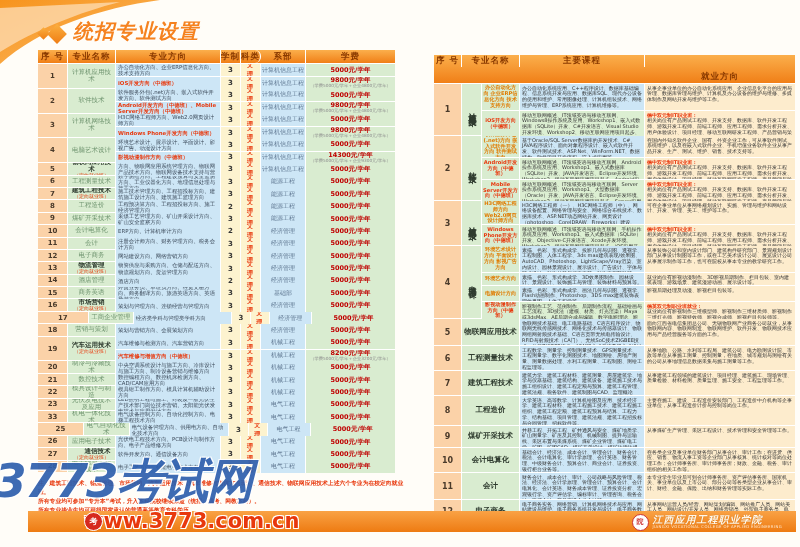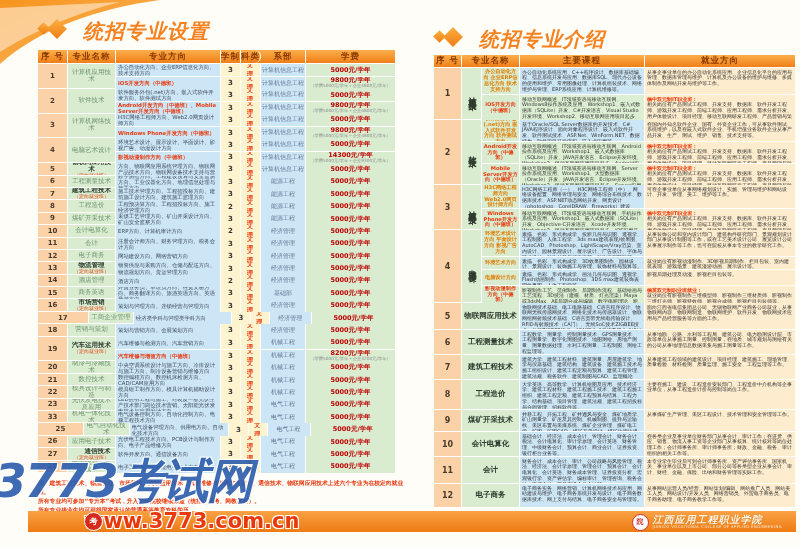--- a/index.html
+++ b/index.html
@@ -1,20 +1,20 @@
 <!DOCTYPE html>
 <html><head>
 <meta charset="utf-8">
 <style>
   html,body{margin:0;padding:0;}
   body{width:800px;height:547px;overflow:hidden;font-family:"DejaVu Sans","Liberation Sans",sans-serif;background:#fffdf8;}
   .page{position:relative;width:800px;height:547px;background:#fffdf8;overflow:hidden;}
   .swoosh{position:absolute;left:0;top:0;z-index:1;}
   
-  .panel-title{position:absolute;display:flex;align-items:flex-start;gap:15px;z-index:2;}
+  .panel-title{position:absolute;display:flex;align-items:flex-end;gap:5px;z-index:2;}
   .title-text{font-size:20px;font-weight:bold;font-style:italic;color:#f5821f;letter-spacing:1px;text-shadow:0 1px 0 #fff;}
   .diamonds{position:relative;width:30px;height:22px;flex:0 0 auto;}
   .dm{position:absolute;transform:rotate(45deg);background:linear-gradient(135deg,#fbb040,#ef7d14);}
   .dm.small{width:9px;height:9px;left:1px;top:6px;}
   .dm.big{width:14px;height:14px;left:12px;top:4px;}
   
   .tbl{position:absolute;z-index:2;}
   .hdr{display:flex;background:linear-gradient(#fbaf4c,#f07f17);}
   .hc{color:#8a3a00;font-weight:bold;font-size:8.5px;display:flex;align-items:center;justify-content:center;border-right:1px solid #fff;box-sizing:border-box;letter-spacing:1px;}
   .hc:last-child{border-right:none;}
@@ -80,27 +80,20 @@
   </div>
 
   <div class="panel-title" style="left:38px;top:18px;">
     <span class="diamonds">
         <span class="dm small"></span>
         <span class="dm big"></span>
       </span>
     <span class="title-text">统招专业设置</span>
   </div>
 
-  <div class="panel-title" style="left:434px;top:26px;">
-    <span class="diamonds">
-        <span class="dm small"></span>
-        <span class="dm big"></span>
-      </span>
-    <span class="title-text">统招专业介绍</span>
-  </div>
 
   <div class="tbl" id="left-table" style="left:38px;top:50px;width:357px;">
       <div class="hdr">
         <div class="hc" style="width: 30px; height: 13px;">序  号</div>
         <div class="hc" style="width: 48px; height: 13px;">专业名称</div>
         <div class="hc" style="width: 105px; height: 13px;">专业方向</div>
         <div class="hc" style="width: 20px; height: 13px;">学制</div>
         <div class="hc" style="width: 20px; height: 13px; border-radius: 6px;">科类</div>
         <div class="hc" style="width: 45px; height: 13px;">系部</div>
         <div class="hc" style="width: 89px; height: 13px;">学费</div>
@@ -703,21 +696,21 @@
           </div>
         </div>
       </div>
     </div>
 
   <div class="tbl" id="right-table" style="left:434px;top:55px;width:361px;">
       <div class="hdr">
         <div class="hc" style="width: 28px; height: 12px;">序  号</div>
         <div class="hc" style="width: 58px; height: 12px;">专业名称</div>
         <div class="hc" style="width: 125px; height: 12px;">主要课程</div>
-        <div class="hc" style="width: 150px; height: 12px;">就业方向</div>
+        <div class="hc" style="width: 150px; height: 12px; margin-top: 16px;">就业方向</div>
       </div>
       <div class="row" style="height: 52px;">
         <div class="cell r-num" style="width: 28px;">1</div>
         <div class="cell r-name-main" style="width: 20px;">计算机应用技术</div>
         <div class="subwrap">
           <div class="subline" style="height: 26px;">
             <div class="cell r-sublabel" style="width: 38px;">办公自动化方向 企业ERP信息化方向 技术支持方向</div>
             <div class="cell r-courses bg-blue" style="width: 125px;">办公自动化系统应用、C++程序设计、数据库基础编程、信息系统开发与应用、数据库SQL、现代办公设备的使用和维护、常用图像处理、计算机组装技术、网络维护与管理、ERP系统应用、计算机维修等。</div>
             <div class="cell r-jobs" style="width: 150px;">从事企事业单位的办公自动化系统应用、企业信息化平台的应用与管理、数据库管理与维护、计算机及办公设备的维护与维修、多媒体制作及网站开发与维护等工作。</div>
           </div>

